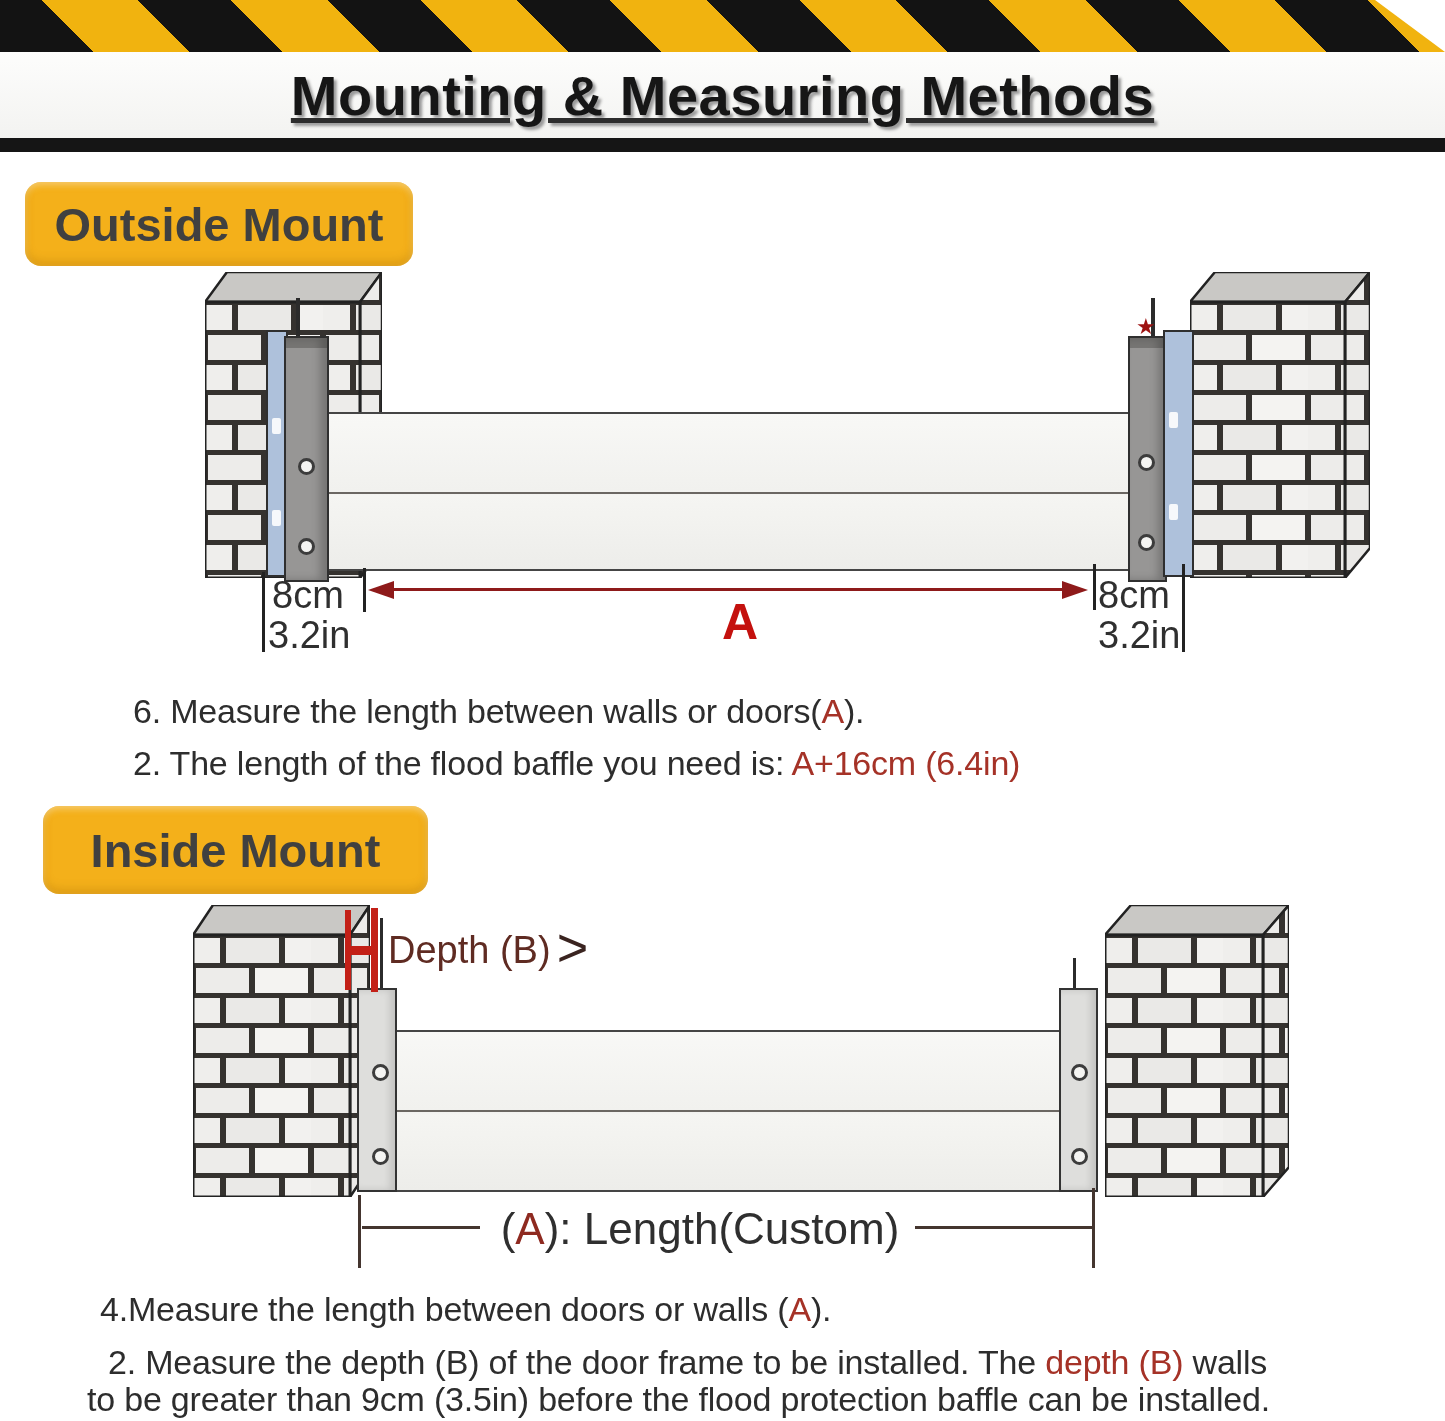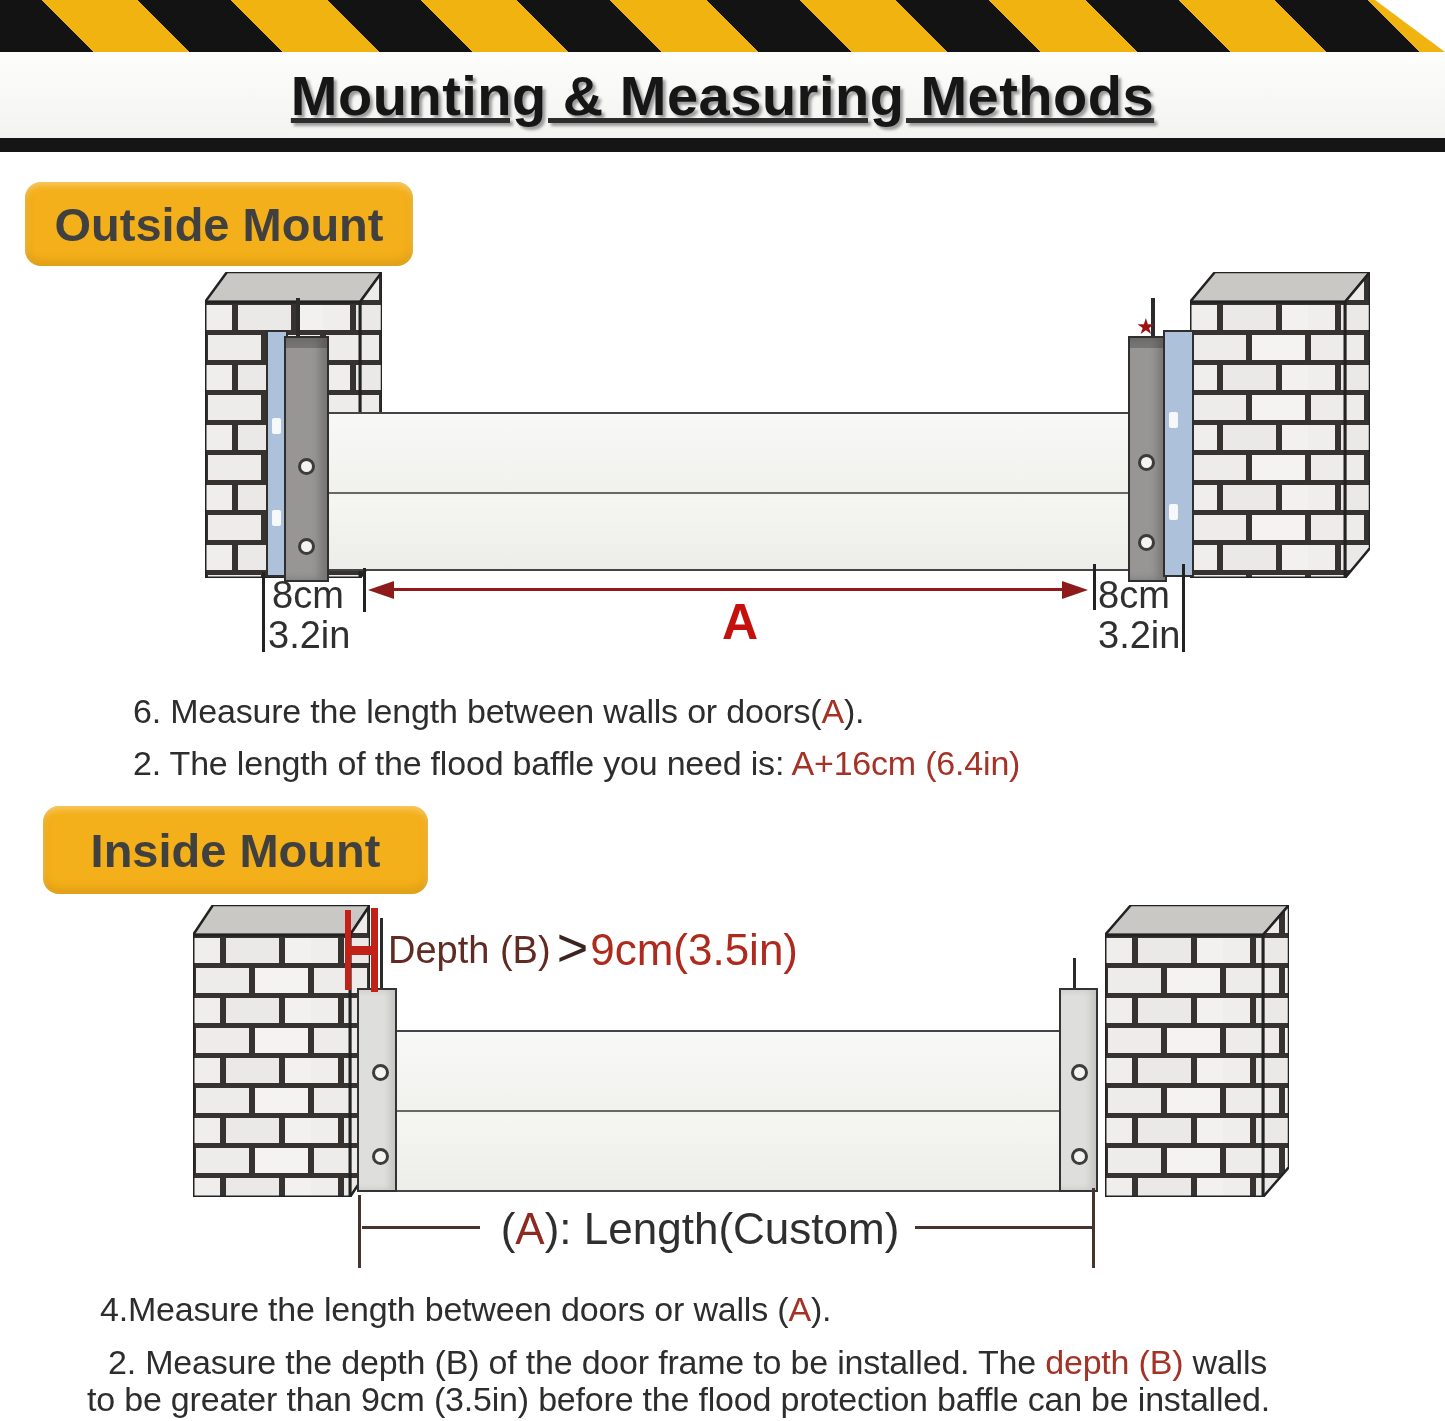--- a/index.html
+++ b/index.html
@@ -206,21 +206,20 @@
   <div class="pin" style="left:1073px;top:958px;height:32px;width:3px"></div>
 
   <div class="redbar" style="left:345px;top:910px;width:6px;height:80px"></div>
   <div class="redbar" style="left:371px;top:908px;width:7px;height:84px"></div>
   <div class="redbar" style="left:345px;top:946px;width:33px;height:9px"></div>
   <div class="pin" style="left:380px;top:918px;height:74px;width:3px"></div>
 
   <div class="depth-caption">
     <span class="depth-label">Depth (B) </span>
     <span class="depth-gt">&gt;</span>
-    <span class="depth-value">9cm(3.5in)</span>
   </div>
 
   <div class="mvert" style="left:358px;top:1195px;height:73px"></div>
   <div class="mline" style="left:362px;top:1226px;width:118px"></div>
   <div class="len-caption">
     <span>(</span><span class="len-a">A</span><span>): Length(Custom)</span>
   </div>
   <div class="mline" style="left:915px;top:1226px;width:177px"></div>
   <div class="mvert" style="left:1092px;top:1188px;height:80px"></div>
 

